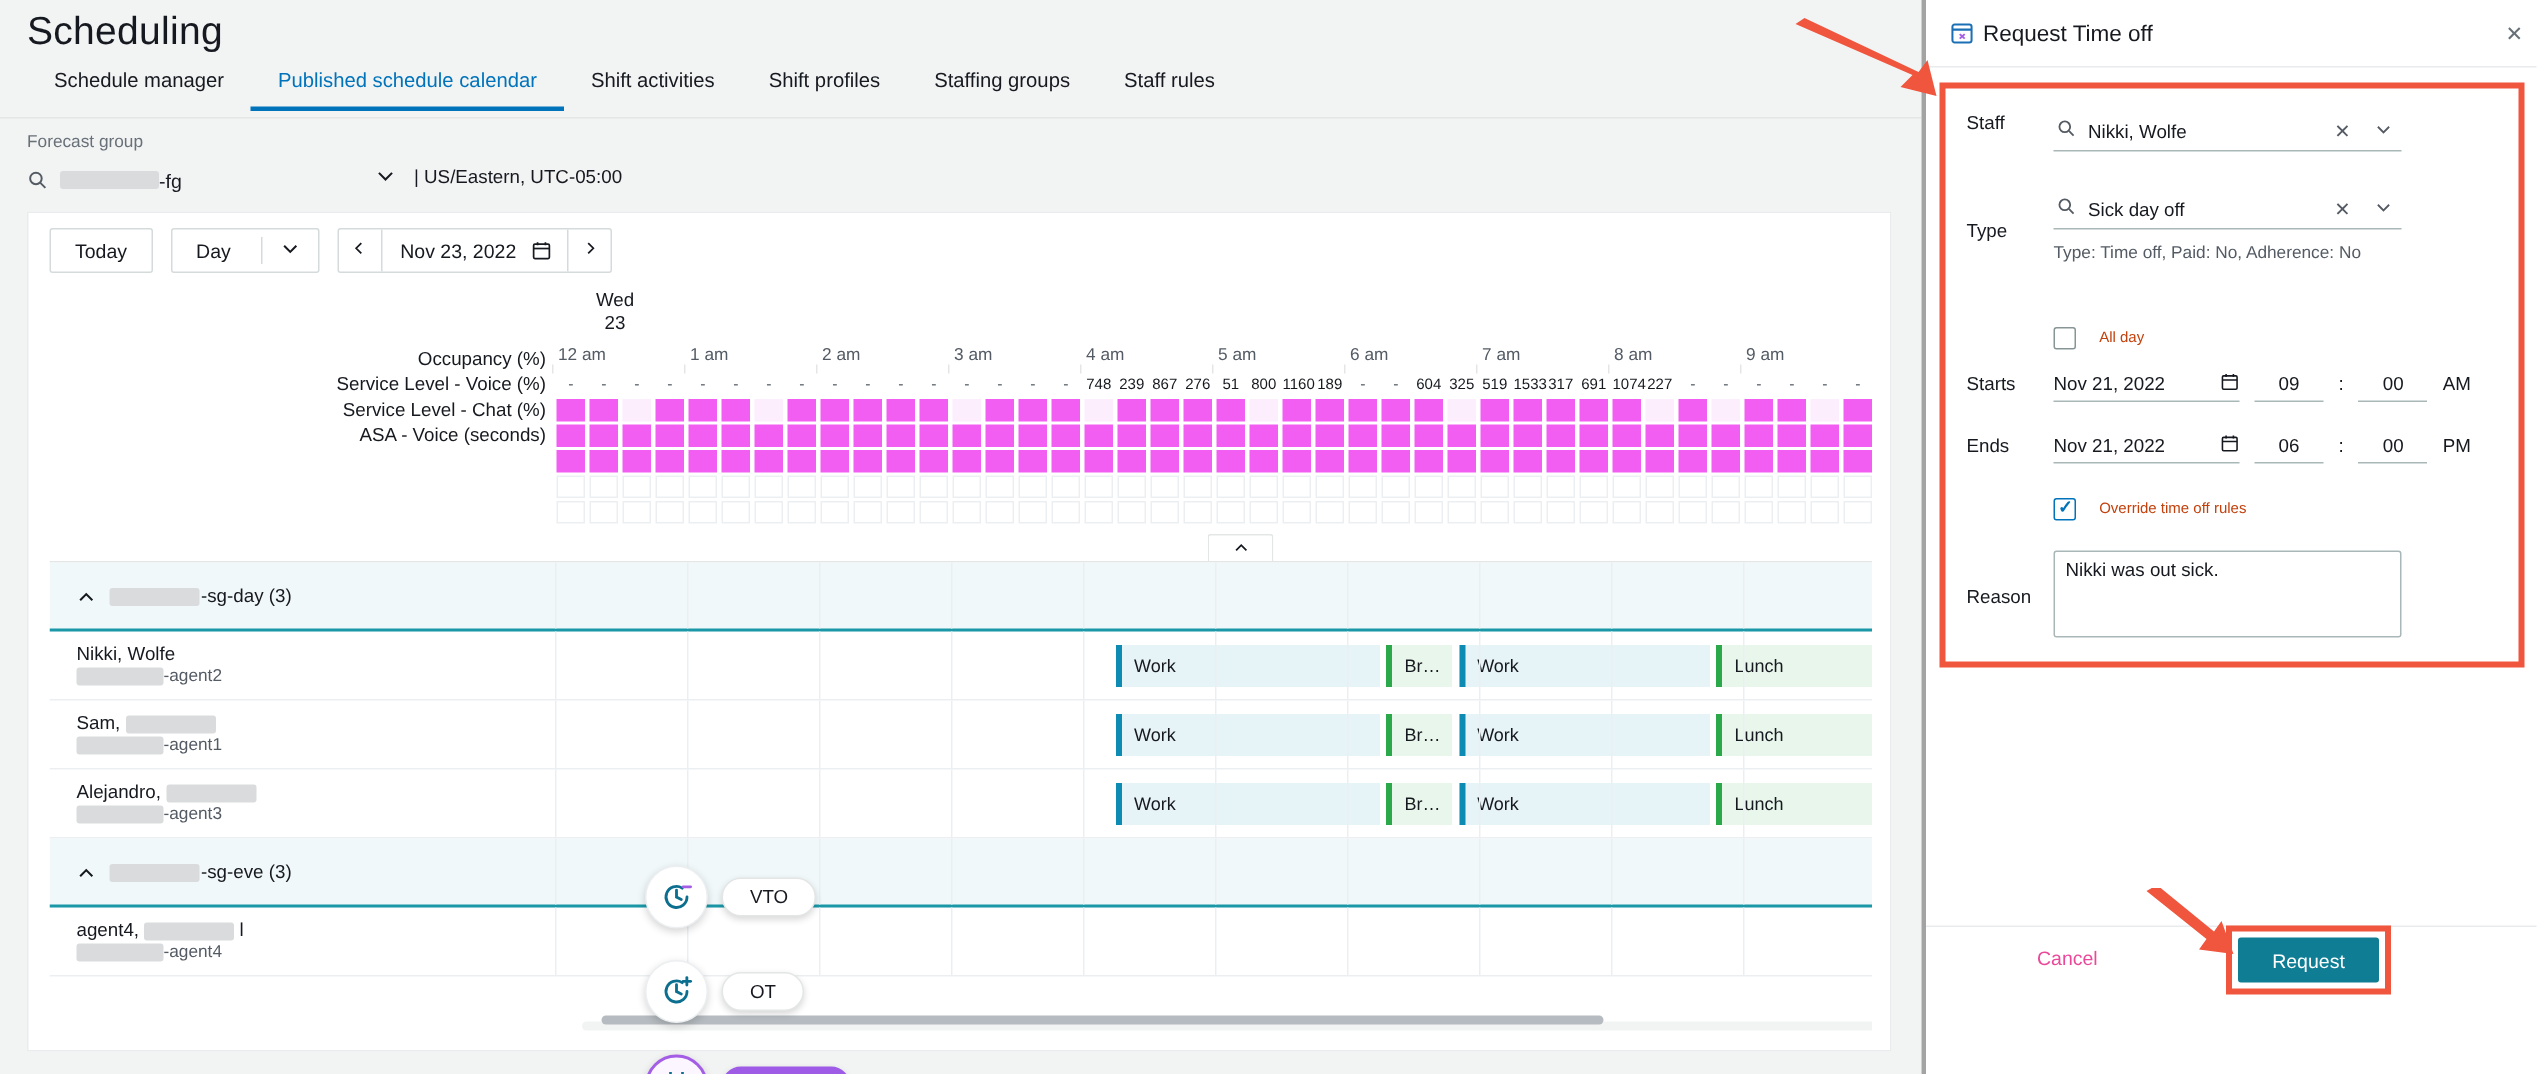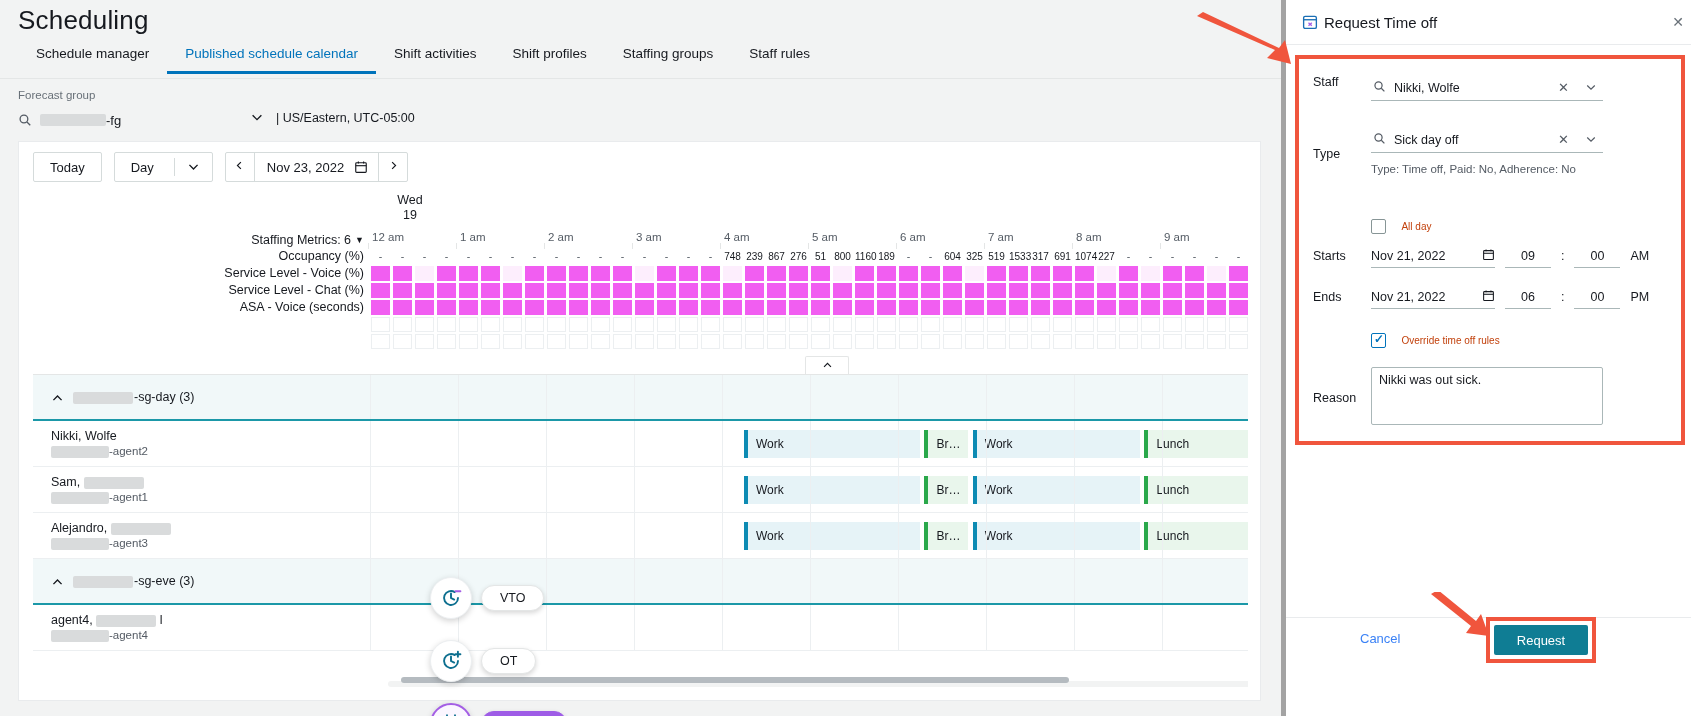--- a/index.html
+++ b/index.html
@@ -91,21 +91,21 @@
          box-shadow:0 2px 6px rgba(0,0,0,.18); display:flex; align-items:center; justify-content:center;}
   .pill { position:absolute; height:26px; border-radius:13px; background:#fff; border:1px solid #e4e6e6; box-shadow:0 2px 5px rgba(0,0,0,.16);
           display:flex; align-items:center; justify-content:center; font-size:12.5px; color:#16191f; padding:0 18px;}
   .pill.active { background:#9e5ce6; color:#fff; border-color:#9e5ce6; font-weight:700;}
   .fab.purple { border:2px solid #a45ee5; background:#fbf6ff;}
 
   .hscroll { position:absolute; left:368px; bottom:4px; width:668px; height:6px; background:#b5bbc0; border-radius:3px;}
   .hscroll-track { position:absolute; left:355px; bottom:4px; width:880px; height:6px; background:#f2f3f3; border-radius:3px;}
 
   
-  #panel { position:absolute; left:1281px; top:0; width:410px; height:716px; background:#fff; border-left:5px solid #a3a3a3;}
+  #panel { position:absolute; left:1281px; top:0; width:410px; height:716px; background:#fff; border-left:3px solid #a3a3a3;}
   .p-head { position:absolute; left:0; top:0; width:410px; height:45px; border-bottom:1px solid #e9ebed; display:flex; align-items:center;}
   .p-title { font-size:15px; color:#16191f; margin-left:38px;}
   .p-icon { position:absolute; left:15px; top:13px;}
   .p-close { position:absolute; right:12px; top:14px; font-size:14px; color:#687078; cursor:pointer;}
 
   .formbox { position:absolute; left:9px; top:55px; width:390px; height:390px; border:4px solid #f0553d; }
   .frow { position:absolute; left:0; width:100%; display:flex; }
   .flabel { font-size:12.5px; color:#16191f; width:72px; flex:0 0 72px; padding-left:14px;}
   .fcontrol { flex:1; position:relative;}
   .sel { width:232px; height:26px; border-bottom:1px solid #aab7b8; display:flex; align-items:center; position:relative;}
@@ -121,21 +121,21 @@
   .chklbl { font-size:10px; color:#c2410c; margin-left:11px; vertical-align:middle;}
 
   .dt-field { width:124px; height:24px; border-bottom:1px solid #aab7b8; display:flex; align-items:center; justify-content:space-between; font-size:12.5px;}
   .tm-field { width:46px; height:24px; border-bottom:1px solid #aab7b8; font-size:12.5px; text-align:center; line-height:24px;}
   .tm-plain { font-size:12.5px; line-height:24px;}
 
   .reason { width:232px; height:58px; border:1px solid #aab7b8; border-radius:2px; font-size:12.5px; color:#16191f; padding:5px 7px;
             resize:none; font-family:"Liberation Sans", sans-serif; background:#fff;}
 
   .p-foot-rule { position:absolute; left:0; top:617px; width:410px; height:1px; background:#e9ebed;}
-  .cancel { position:absolute; left:74px; top:631px; font-size:13px; color:#3b82f6; cursor:pointer;}
+  .cancel { position:absolute; left:74px; top:631px; font-size:13px; color:#ec4899; cursor:pointer;}
   .reqbox { position:absolute; left:200px; top:617px; width:110px; height:46px; border:4px solid #f0553d;}
   .reqbtn { position:absolute; left:208px; top:625px; width:94px; height:30px; background:#0f7d94; color:#fff; font-size:13px;
             display:flex; align-items:center; justify-content:center; border-radius:2px; cursor:pointer;}
 
   .arrow-svg { position:absolute; pointer-events:none;}
 </style>
 </head>
 <body>
 
 <div id="app">
@@ -203,28 +203,24 @@
             <svg width="11" height="13" viewBox="0 0 16 16" fill="none" stroke="#16191f" stroke-width="1.7">
                 <polyline points="6,3 11,8 6,13"></polyline>
               </svg>
           </div>
         </div>
       </div>
 
       <div class="gridzone">
         <div class="daylabel">
           <div>Wed</div>
-          <div>19</div>
+          <div>23</div>
         </div>
 
         <div class="metrics-col">
-          <div class="m-head">
-            <span>Staffing Metrics: 6</span>
-            <span class="caret">▼</span>
-          </div>
           <div class="m-row">Occupancy (%)</div>
           <div class="m-row">Service Level - Voice (%)</div>
           <div class="m-row">Service Level - Chat (%)</div>
           <div class="m-row">ASA - Voice (seconds)</div>
         </div>
 
         <div class="timecols">
           <div class="time-header" id="time-header">
               <div class="time-lbl" style="left: 2px;">12 am</div>
               <div class="time-tick" style="left: -2px;"></div>

